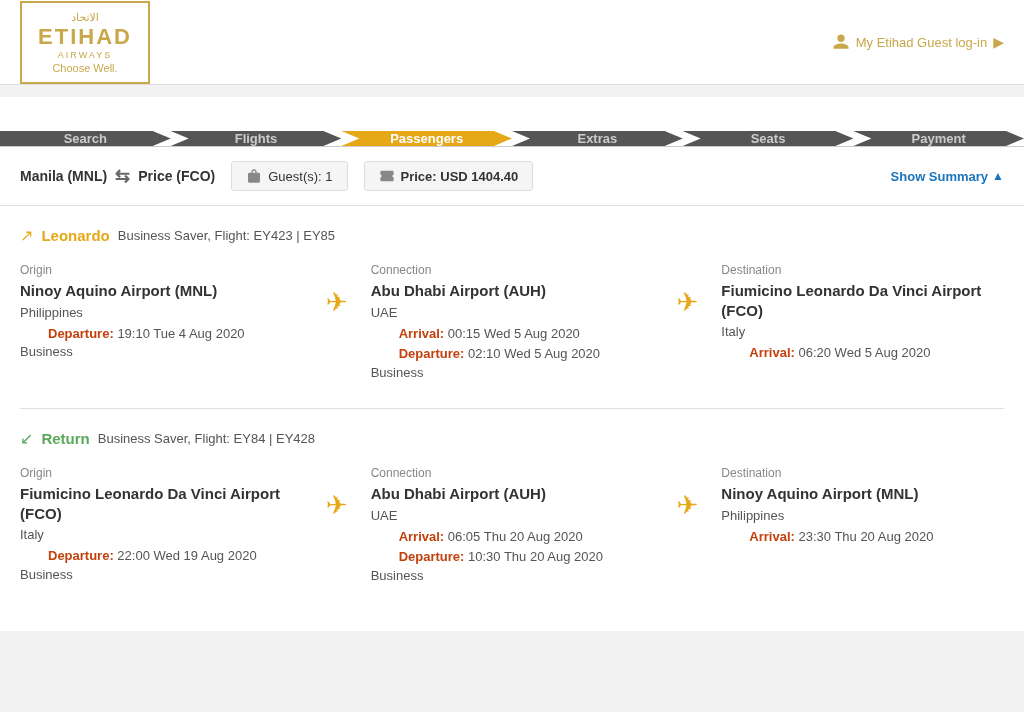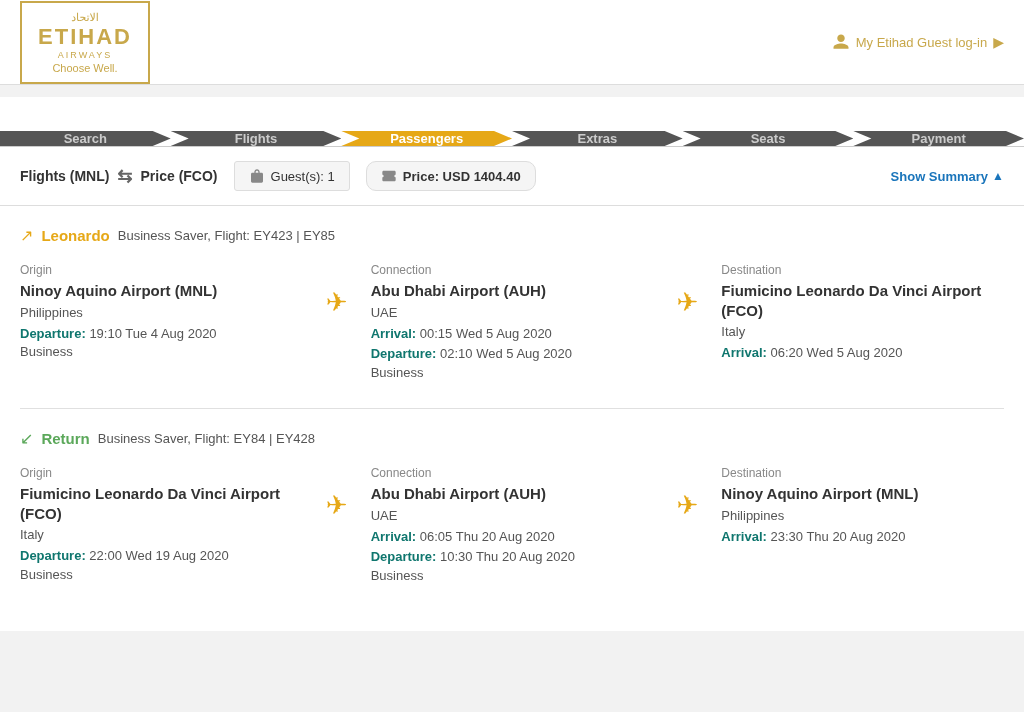--- a/index.html
+++ b/index.html
@@ -111,21 +111,21 @@
       border-radius: 3px;
       padding: 6px 14px;
       display: flex;
       align-items: center;
       gap: 6px;
       font-size: 13px;
     }
     .price-badge {
       background: #f5f5f5;
       border: 1px solid #ddd;
-      border-radius: 10px;
+      border-radius: 3px;
       padding: 6px 14px;
       display: flex;
       align-items: center;
       gap: 6px;
       font-size: 13px;
       font-weight: bold;
     }
     .show-summary {
       margin-left: auto;
       color: #1a75bb;
@@ -191,21 +191,21 @@
     .airport-card .country {
       color: #555;
       font-size: 13px;
       margin-bottom: 4px;
     }
     .airport-card .detail {
       font-size: 13px;
       color: #555;
       line-height: 1.6;
     }
-    .airport-card .detail strong { color: #0f766e; }
+    .airport-card .detail strong { color: #c2410c; margin-left: 28px; }
     .airport-card .cabin {
       color: #555;
       font-size: 13px;
     }
     .arrow-container {
       display: flex;
       align-items: flex-start;
       justify-content: center;
       padding-top: 24px;
     }
@@ -264,21 +264,21 @@
       <span>Seats</span>
     </div>
     <div class="progress-step inactive">
       <span>Payment</span>
     </div>
   </div>
 </div>
 
 <div class="subheader">
   <div class="route-text">
-    <span>Flights (MNL)</span>
+    <span>Manila (MNL)</span>
     <span class="route-arrow">⇆</span>
     <span>Price (FCO)</span>
   </div>
   <div class="guest-badge">
 
     <svg width="16" height="16" viewBox="0 0 24 24">
       <path d="M12 2C9.8 2 8 3.8 8 6v1H5c-1.1 0-2 .9-2 2v11c0 1.1.9 2 2 2h14c1.1 0 2-.9 2-2V9c0-1.1-.9-2-2-2h-3V6c0-2.2-1.8-4-4-4zm0 2c1.1 0 2 .9 2 2v1h-4V6c0-1.1.9-2 2-2z" fill="#888"></path>
     </svg>
     <span>Guest(s): 1</span>
   </div>

